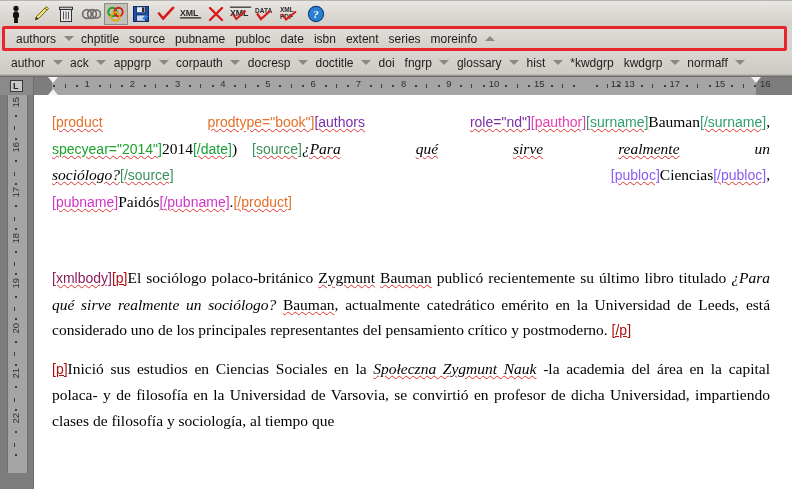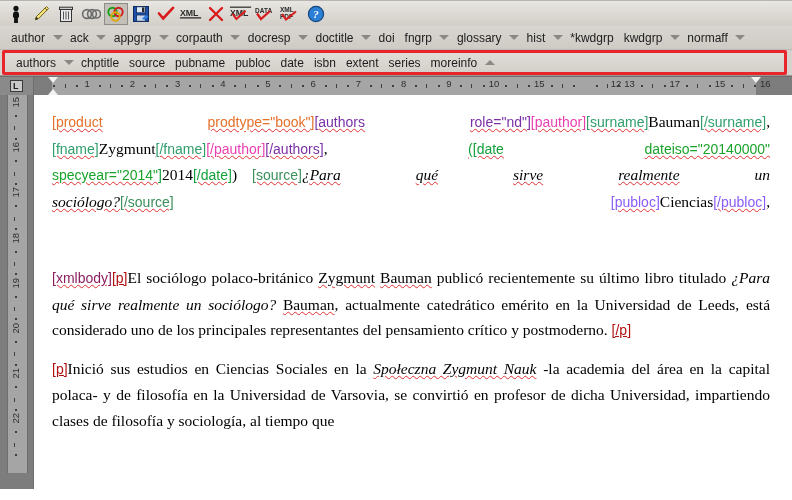--- a/index.html
+++ b/index.html
@@ -367,60 +367,60 @@
         </svg>
     </div>
     <div class="icon-btn" title="Help">
       <svg width="18" height="18" viewBox="0 0 18 18">
           <circle cx="9" cy="9" r="7.6" fill="#2b7fd4" stroke="#14467e" stroke-width="1.2"></circle>
           <text x="9" y="13" text-anchor="middle" font-family="Liberation Serif, serif" font-size="11" font-style="italic" font-weight="bold" fill="#ffffff">?</text>
         </svg>
     </div>
   </div>
 
-  <div class="tag-bar row2">
-    <span class="tag-item">author</span>
-    <span class="caret"></span>
-    <span class="tag-item">ack</span>
-    <span class="caret"></span>
-    <span class="tag-item">appgrp</span>
-    <span class="caret"></span>
-    <span class="tag-item">corpauth</span>
-    <span class="caret"></span>
-    <span class="tag-item">docresp</span>
-    <span class="caret"></span>
-    <span class="tag-item">doctitle</span>
-    <span class="caret"></span>
-    <span class="tag-item">doi</span>
-    <span class="tag-item">fngrp</span>
-    <span class="caret"></span>
-    <span class="tag-item">glossary</span>
-    <span class="caret"></span>
-    <span class="tag-item">hist</span>
-    <span class="caret"></span>
-    <span class="tag-item">*kwdgrp</span>
-    <span class="tag-item">kwdgrp</span>
-    <span class="caret"></span>
-    <span class="tag-item">normaff</span>
-    <span class="caret"></span>
-  </div>
-
   <div class="tag-bar row1">
     <span class="tag-item">authors</span>
     <span class="caret"></span>
     <span class="tag-item">chptitle</span>
     <span class="tag-item">source</span>
     <span class="tag-item">pubname</span>
     <span class="tag-item">publoc</span>
     <span class="tag-item">date</span>
     <span class="tag-item">isbn</span>
     <span class="tag-item">extent</span>
     <span class="tag-item">series</span>
     <span class="tag-item">moreinfo</span>
     <span class="caret up"></span>
+  </div>
+
+  <div class="tag-bar row2">
+    <span class="tag-item">author</span>
+    <span class="caret"></span>
+    <span class="tag-item">ack</span>
+    <span class="caret"></span>
+    <span class="tag-item">appgrp</span>
+    <span class="caret"></span>
+    <span class="tag-item">corpauth</span>
+    <span class="caret"></span>
+    <span class="tag-item">docresp</span>
+    <span class="caret"></span>
+    <span class="tag-item">doctitle</span>
+    <span class="caret"></span>
+    <span class="tag-item">doi</span>
+    <span class="tag-item">fngrp</span>
+    <span class="caret"></span>
+    <span class="tag-item">glossary</span>
+    <span class="caret"></span>
+    <span class="tag-item">hist</span>
+    <span class="caret"></span>
+    <span class="tag-item">*kwdgrp</span>
+    <span class="tag-item">kwdgrp</span>
+    <span class="caret"></span>
+    <span class="tag-item">normaff</span>
+    <span class="caret"></span>
   </div>
 
 </div>
 
 <div class="hruler">
   <div class="corner-box">
     <div class="corner-glyph">L</div>
   </div>
   <div class="hruler-track" id="hruler-track">
       <div class="hruler-active" style="left: 18px; width: 704px;"></div>
@@ -531,28 +531,28 @@
       <div class="vdot" style="top: 359px;"></div>
     </div>
 
   <div class="page">
 
     <div class="para meta">
       <span class="justline">
         <span class="tag t-product sq">[product</span><span>&nbsp;</span><span class="tag attr-or sq">prodtype="book"</span><span class="tag t-product">]</span><span class="tag t-authors sq">[authors</span><span>&nbsp;</span><span class="tag attr-pu sq">role="nd"</span><span class="tag t-authors">]</span><span class="tag t-pauthor sq">[pauthor]</span><span class="tag t-surname sq">[surname]</span><span>Bauman</span><span class="tag t-surname sq">[/surname]</span><span>,</span>
       </span>
       <span class="justline">
-        <span class="tag t-fname sq">[fname]</span><span>Zygmunt</span><span class="tag t-fname sq">[/fname]</span><span class="tag t-pauthor sq">[/pauthor]</span><span class="tag t-authors sq">[/authors]</span><span>,</span>&nbsp; &nbsp; &nbsp; &nbsp;<span class="tag t-date sq">([date</span>&nbsp; &nbsp; &nbsp; &nbsp;<span class="tag attr sq">dateiso="20140000"</span>
-      </span>
-      <span class="justline">
         <span class="tag attr sq">specyear="2014"</span><span class="tag t-date">]</span><span>2014</span><span class="tag t-date sq">[/date]</span><span>)</span>&nbsp;<span class="tag t-source sq">[source]</span><span class="it sq">¿Para</span>&nbsp; &nbsp; &nbsp;<span class="it sq">qué</span>&nbsp; &nbsp; &nbsp;<span class="it sq">sirve</span>&nbsp; &nbsp; &nbsp;<span class="it sq">realmente</span>&nbsp; &nbsp; &nbsp;<span class="it">un</span>
       </span>
       <span class="justline">
         <span class="it sq">sociólogo?</span><span class="tag t-source sq">[/source]</span>&nbsp; &nbsp; &nbsp; &nbsp; &nbsp; &nbsp; &nbsp; &nbsp; &nbsp; &nbsp; &nbsp; &nbsp; &nbsp; &nbsp; &nbsp; &nbsp; &nbsp; &nbsp; &nbsp; &nbsp; &nbsp;<span class="tag t-publoc sq">[publoc]</span><span>Ciencias</span><span class="tag t-publoc sq">[/publoc]</span><span>,</span>
       </span>
+      <span style="display:block">
+        <span class="tag t-pubname sq">[pubname]</span><span>Paidós</span><span class="tag t-pubname sq">[/pubname]</span><span>.</span><span class="tag t-product sq">[/product]</span>
+      </span>
     </div>
 
     <div class="spacer"></div>
 
     <div class="para">
       <span class="tag t-xmlbody sq">[xmlbody]</span><span class="tag t-p">[p]</span><span>El sociólogo polaco-británico </span><span class="sq">Zygmunt</span><span> </span><span class="sq">Bauman</span><span> publicó recientemente su último libro titulado </span><span class="it">¿Para qué sirve realmente un sociólogo?</span><span> </span><span class="sq">Bauman</span><span>, actualmente catedrático emérito en la Universidad de Leeds, está considerado uno de los principales representantes del pensamiento crítico y postmoderno. </span><span class="tag t-p">[/p]</span>
     </div>
 
     <div class="gap"></div>
 

